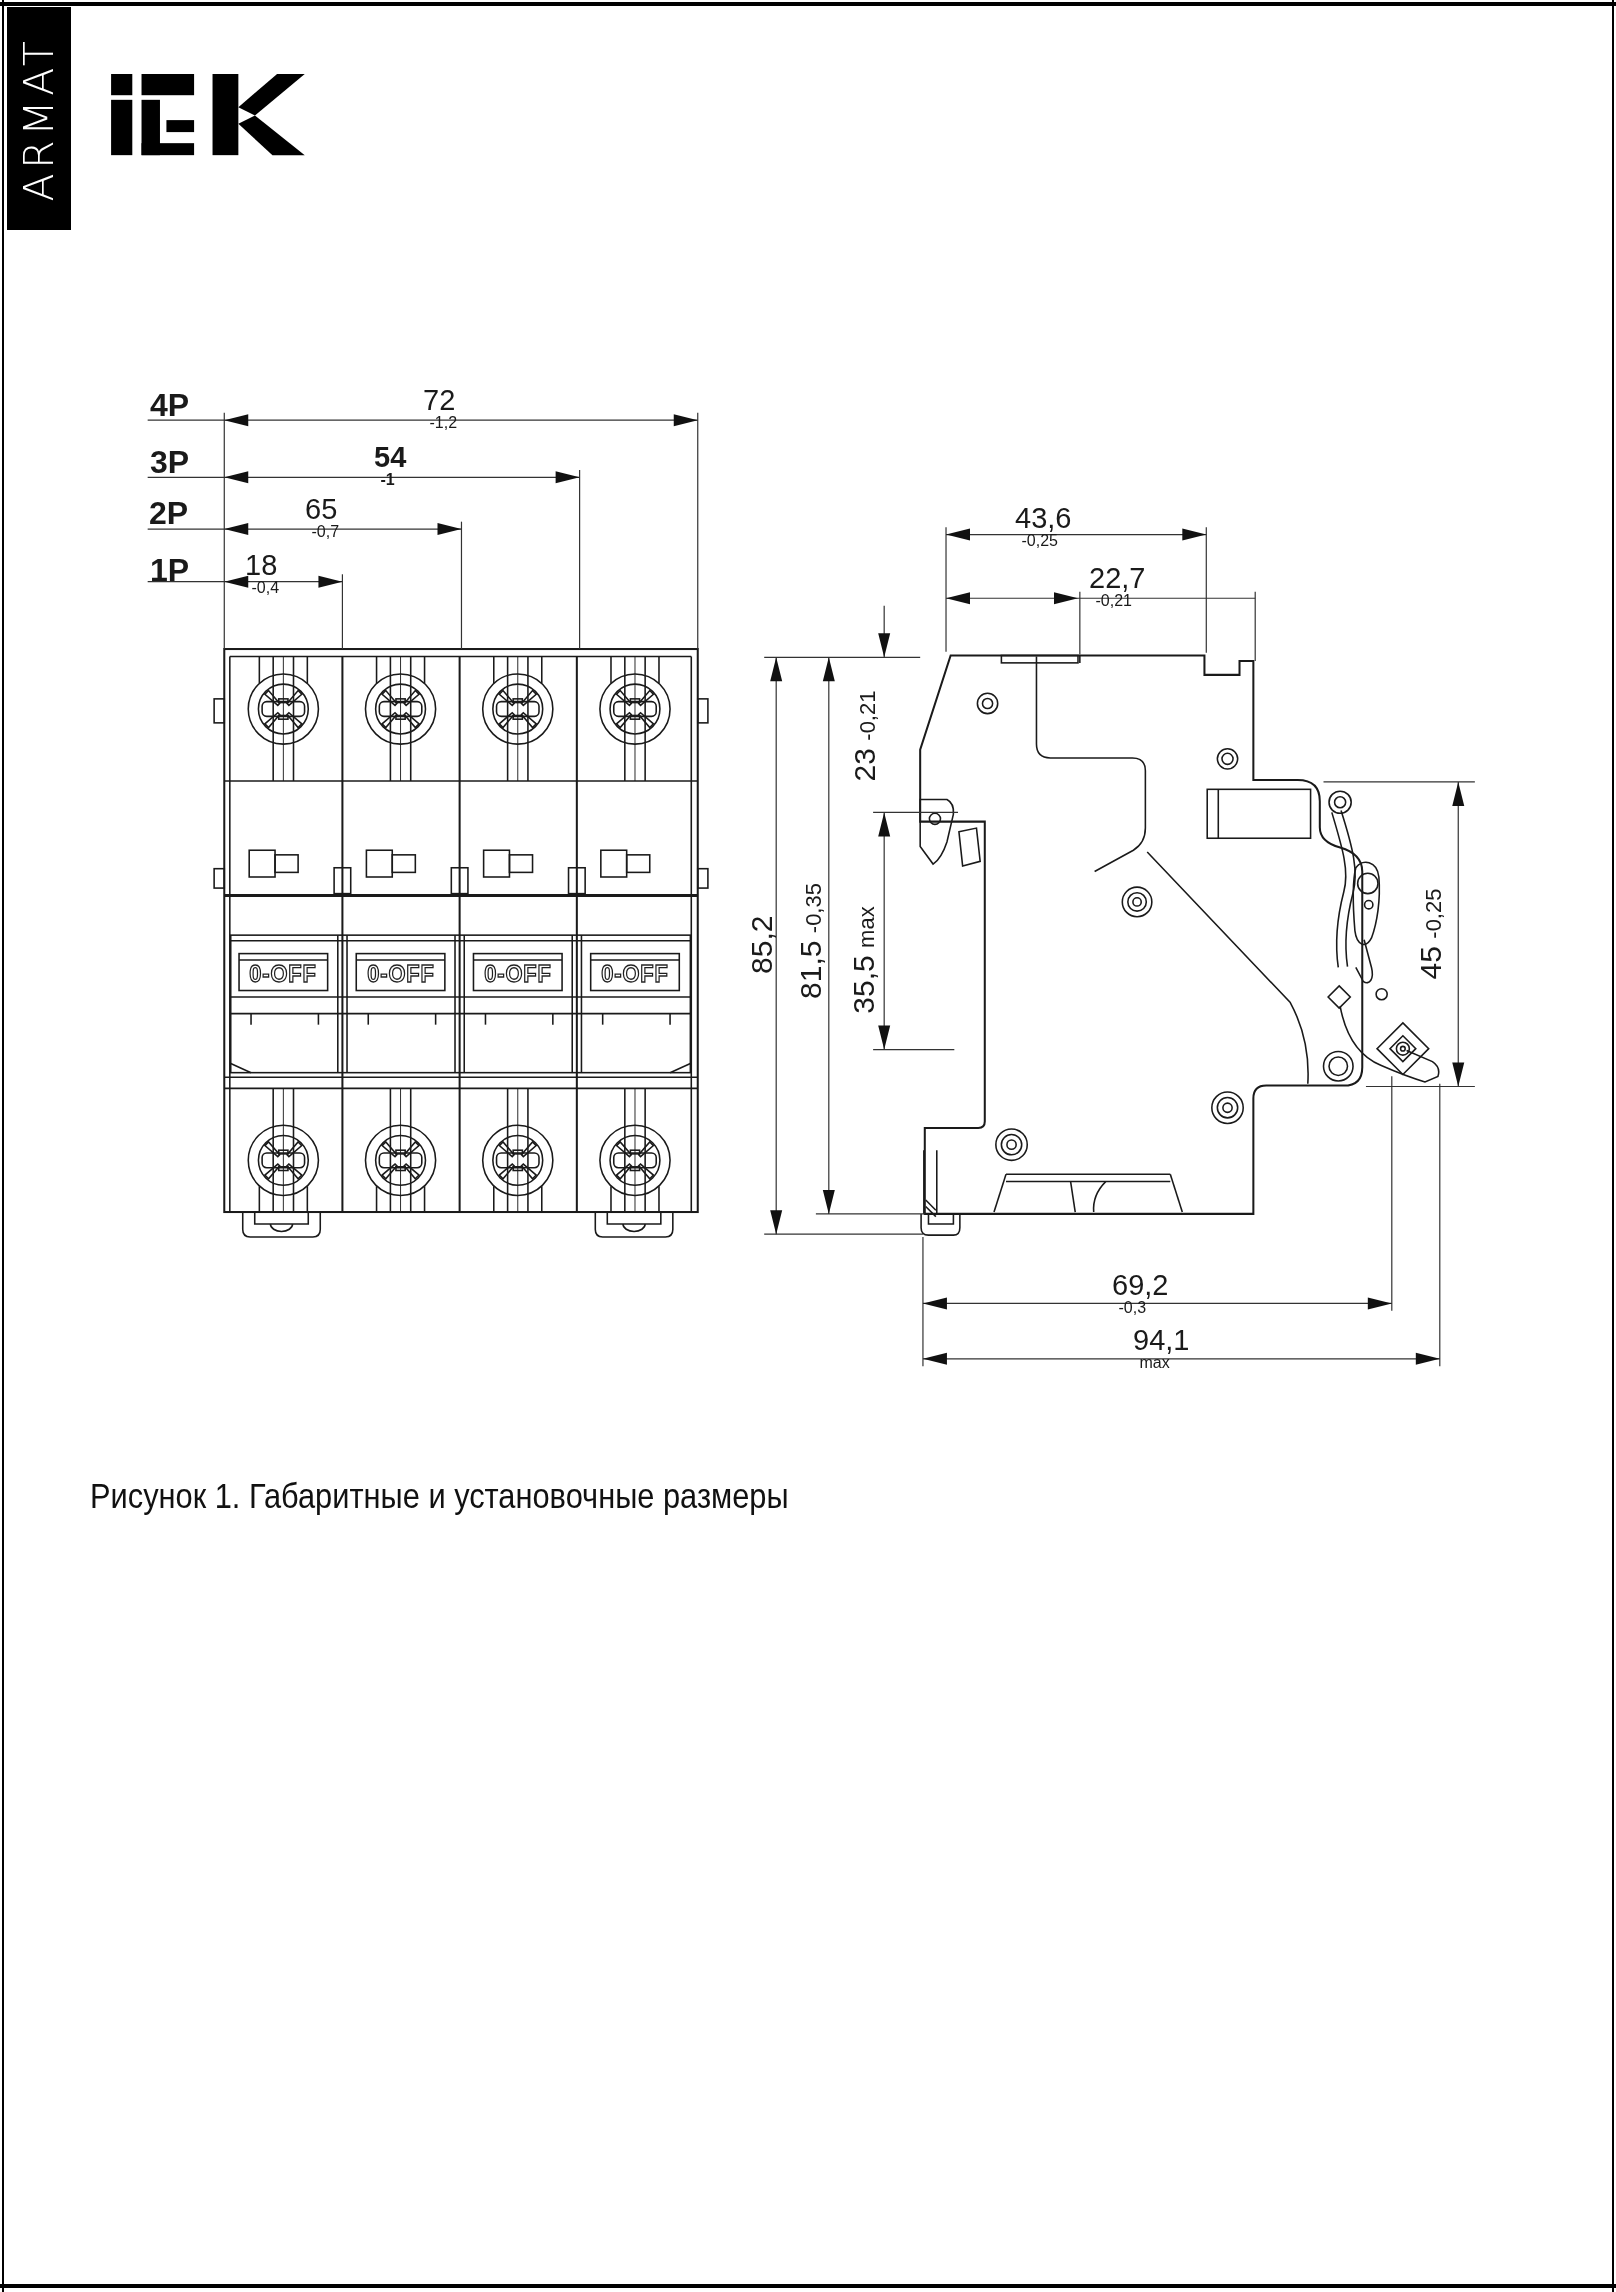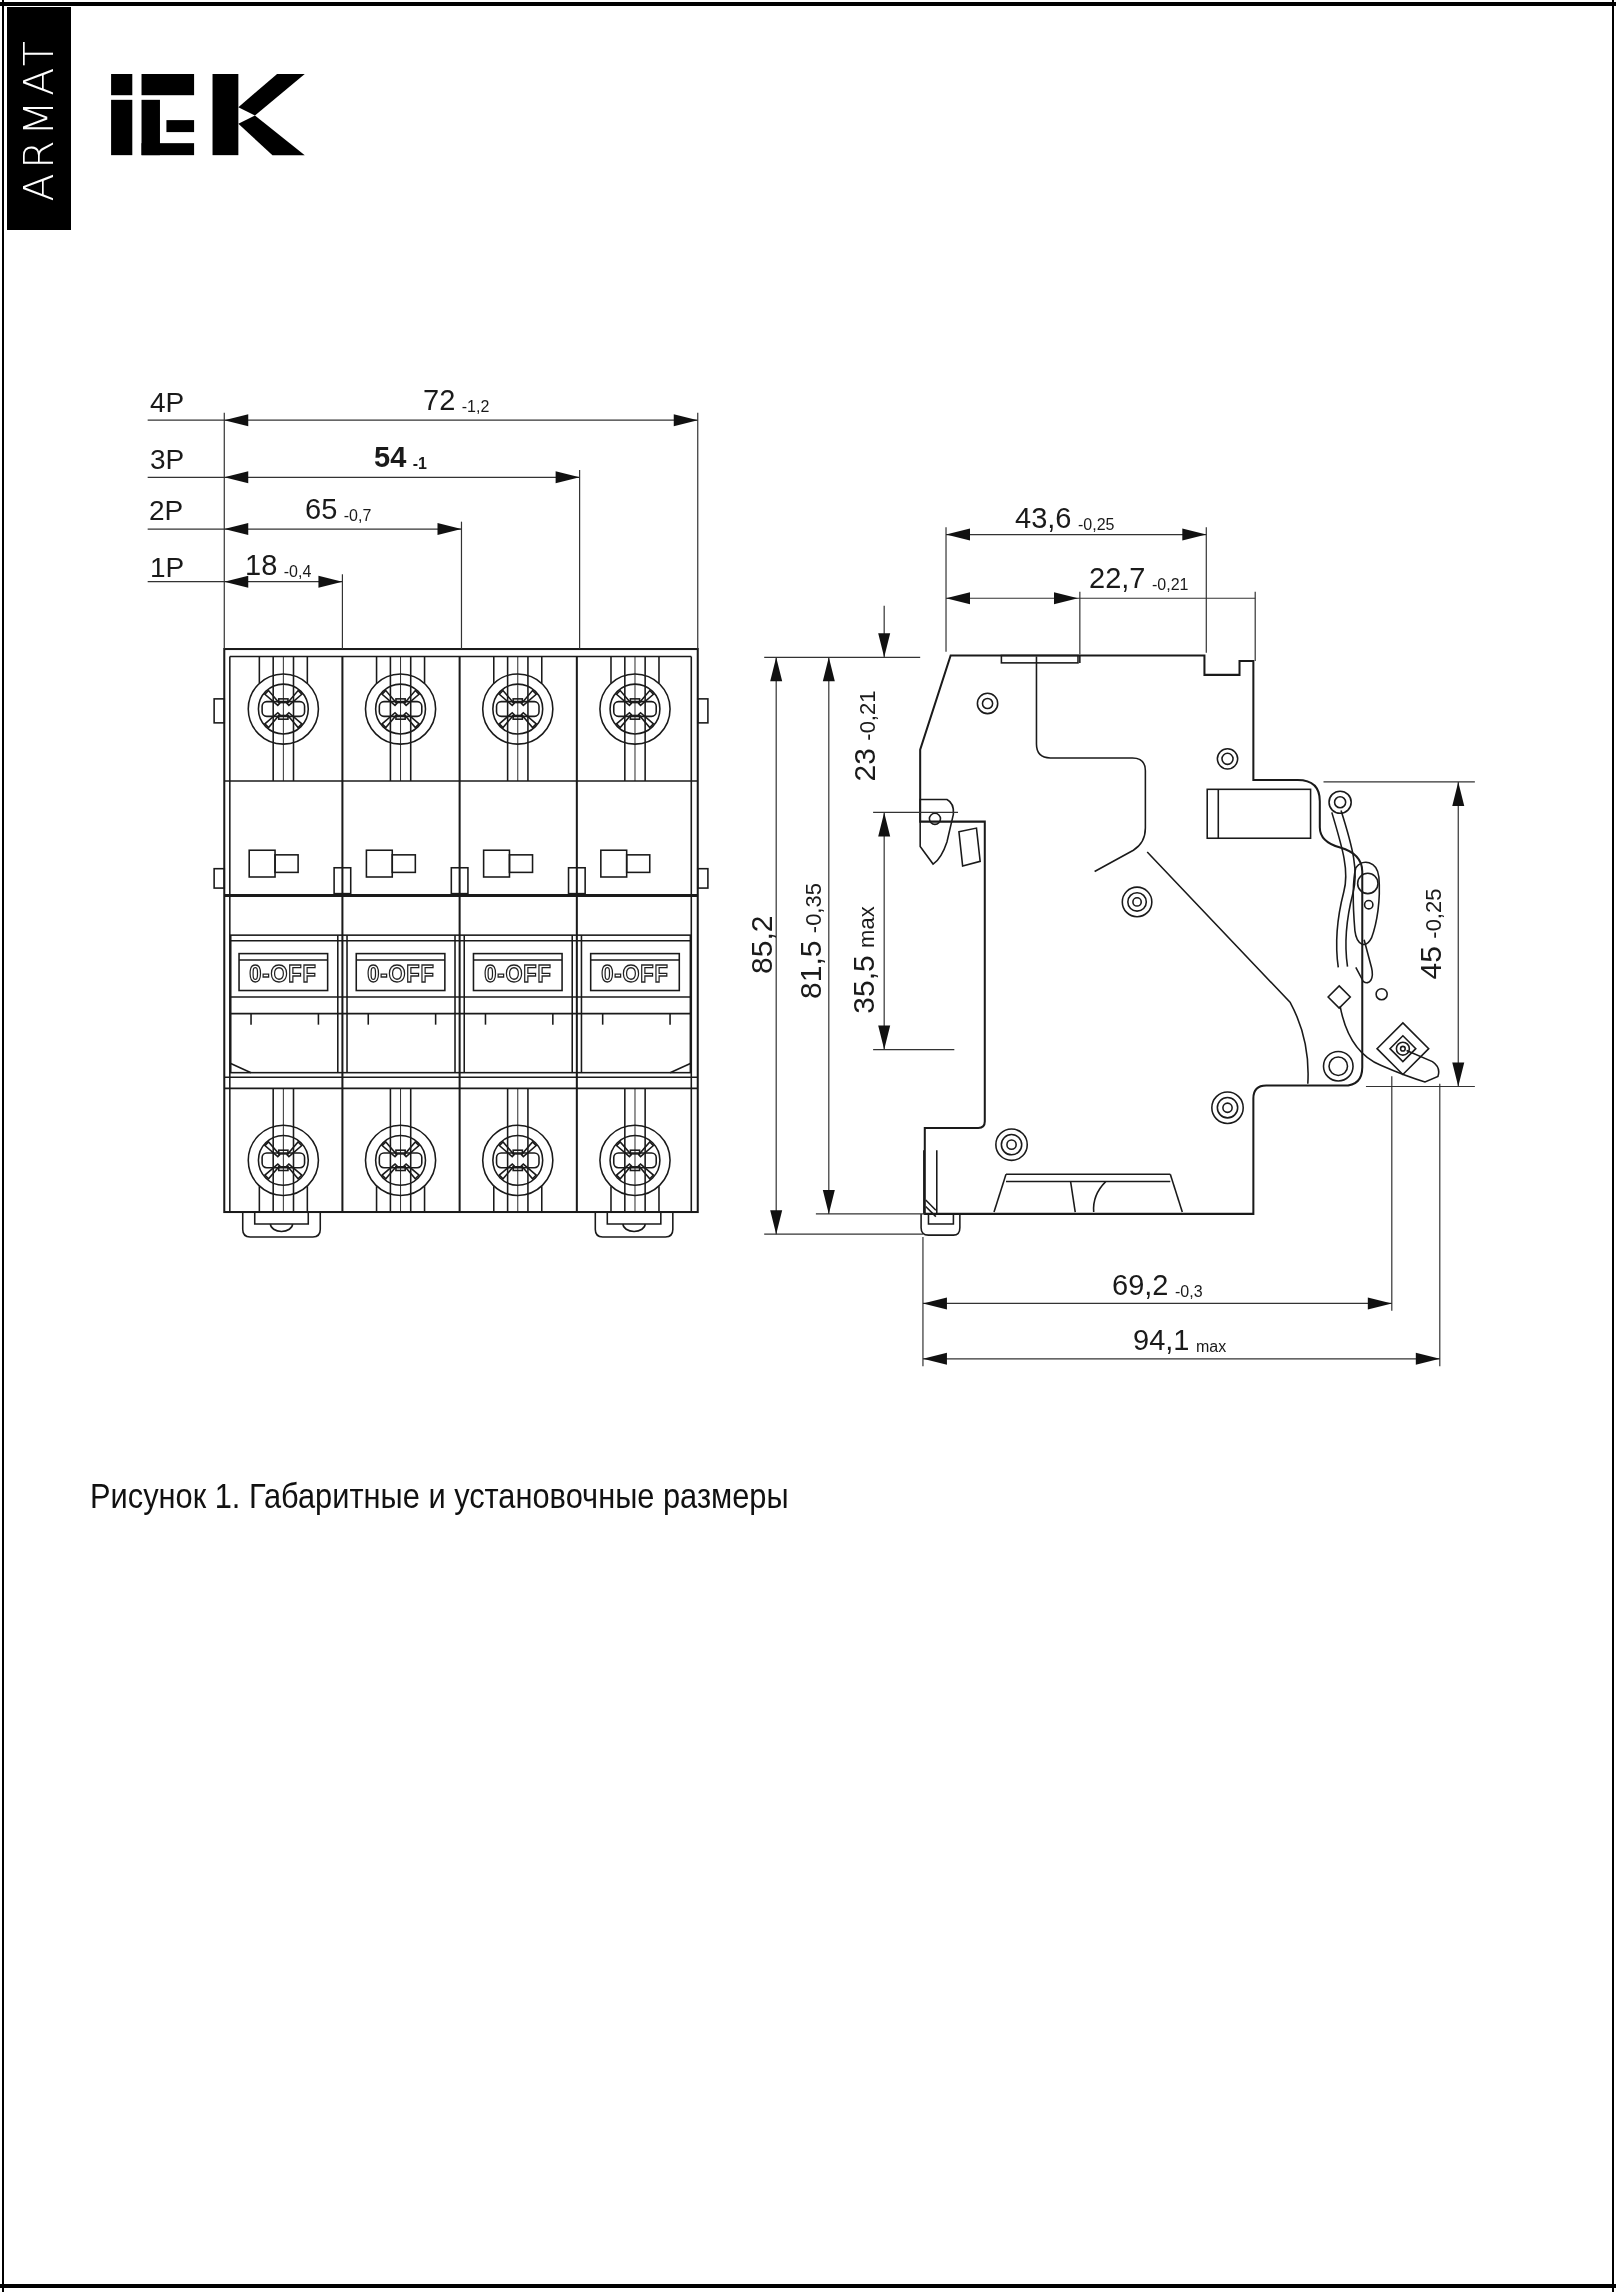--- a/index.html
+++ b/index.html
@@ -16,24 +16,24 @@
   .brandbar{position:absolute;left:7.4px;top:7.4px;width:64px;height:223px;background:#000;}
   .brandbar span{
     position:absolute;left:50%;top:50%;transform:translate(-50%,-50%) rotate(-90deg);
     color:#fff;font-size:41px;font-weight:300;letter-spacing:4.6px;white-space:nowrap;
     font-family:"DejaVu Sans","Liberation Sans",sans-serif;
   }
   .logo{position:absolute;left:109px;top:74px;}
 
   svg.drawing{position:absolute;left:0;top:0;}
 
-  .txt{position:absolute;white-space:nowrap;line-height:1;display:flex;align-items:flex-end;}
+  .txt{position:absolute;white-space:nowrap;line-height:1;display:flex;align-items:flex-start;flex-direction:column;}
   .txt .val{font-size:29px;}
   .txt .tol{font-size:16px;margin-left:6.5px;}
-  .polelabel{position:absolute;font-size:28px;line-height:1;white-space:nowrap;}
+  .polelabel{position:absolute;font-size:32px;line-height:1;white-space:nowrap;font-weight:bold;}
   .vtxt{position:absolute;white-space:nowrap;line-height:1;display:flex;align-items:baseline;
         transform:translate(-50%,-50%) rotate(-90deg);}
   .vtxt .val{font-size:30px;}
   .vtxt .tol{font-size:22px;margin-left:7.4px;}
 
   .toggle-label{
     position:absolute;transform:translate(-50%,-50%) scaleX(.95);
     font-size:23px;font-weight:bold;letter-spacing:0.9px;color:#555;
   }
   @supports (-webkit-text-stroke: 1px black){

